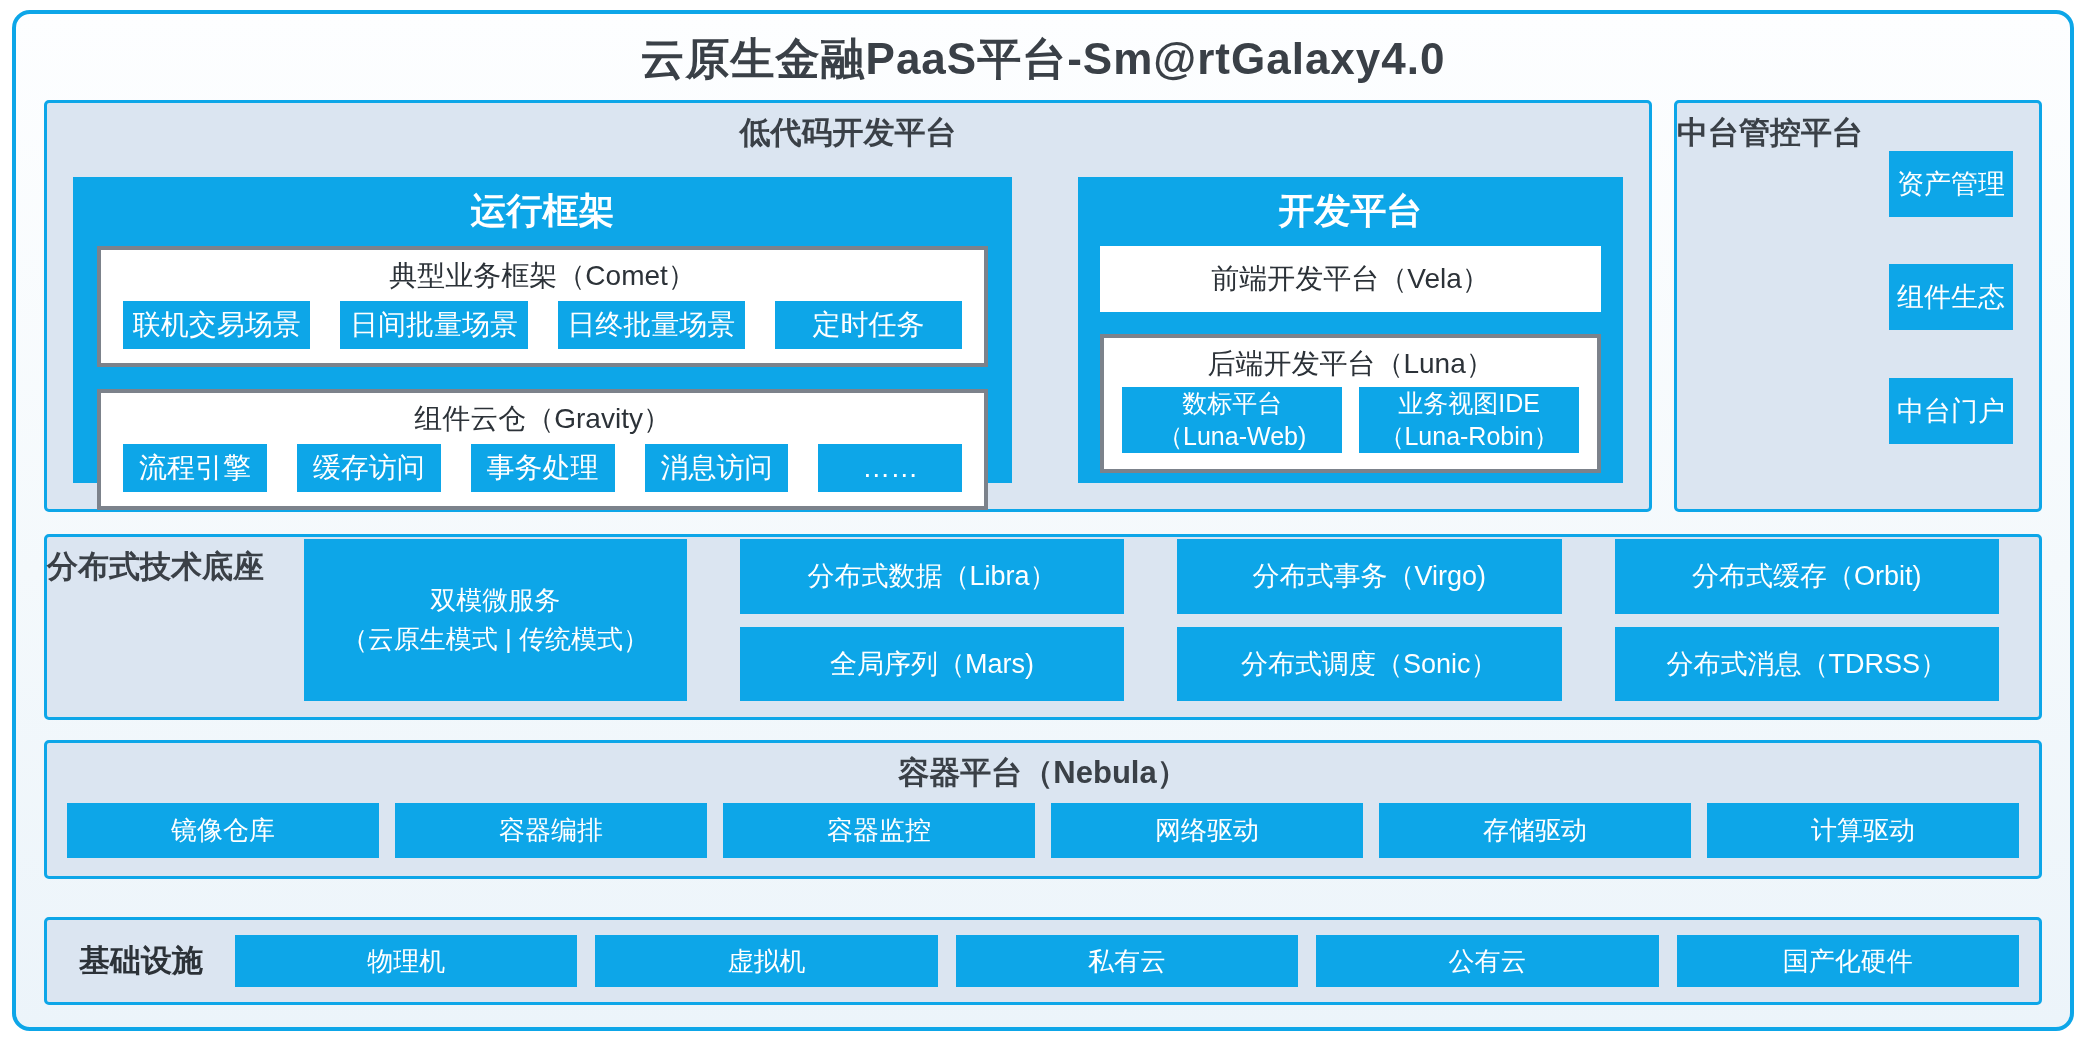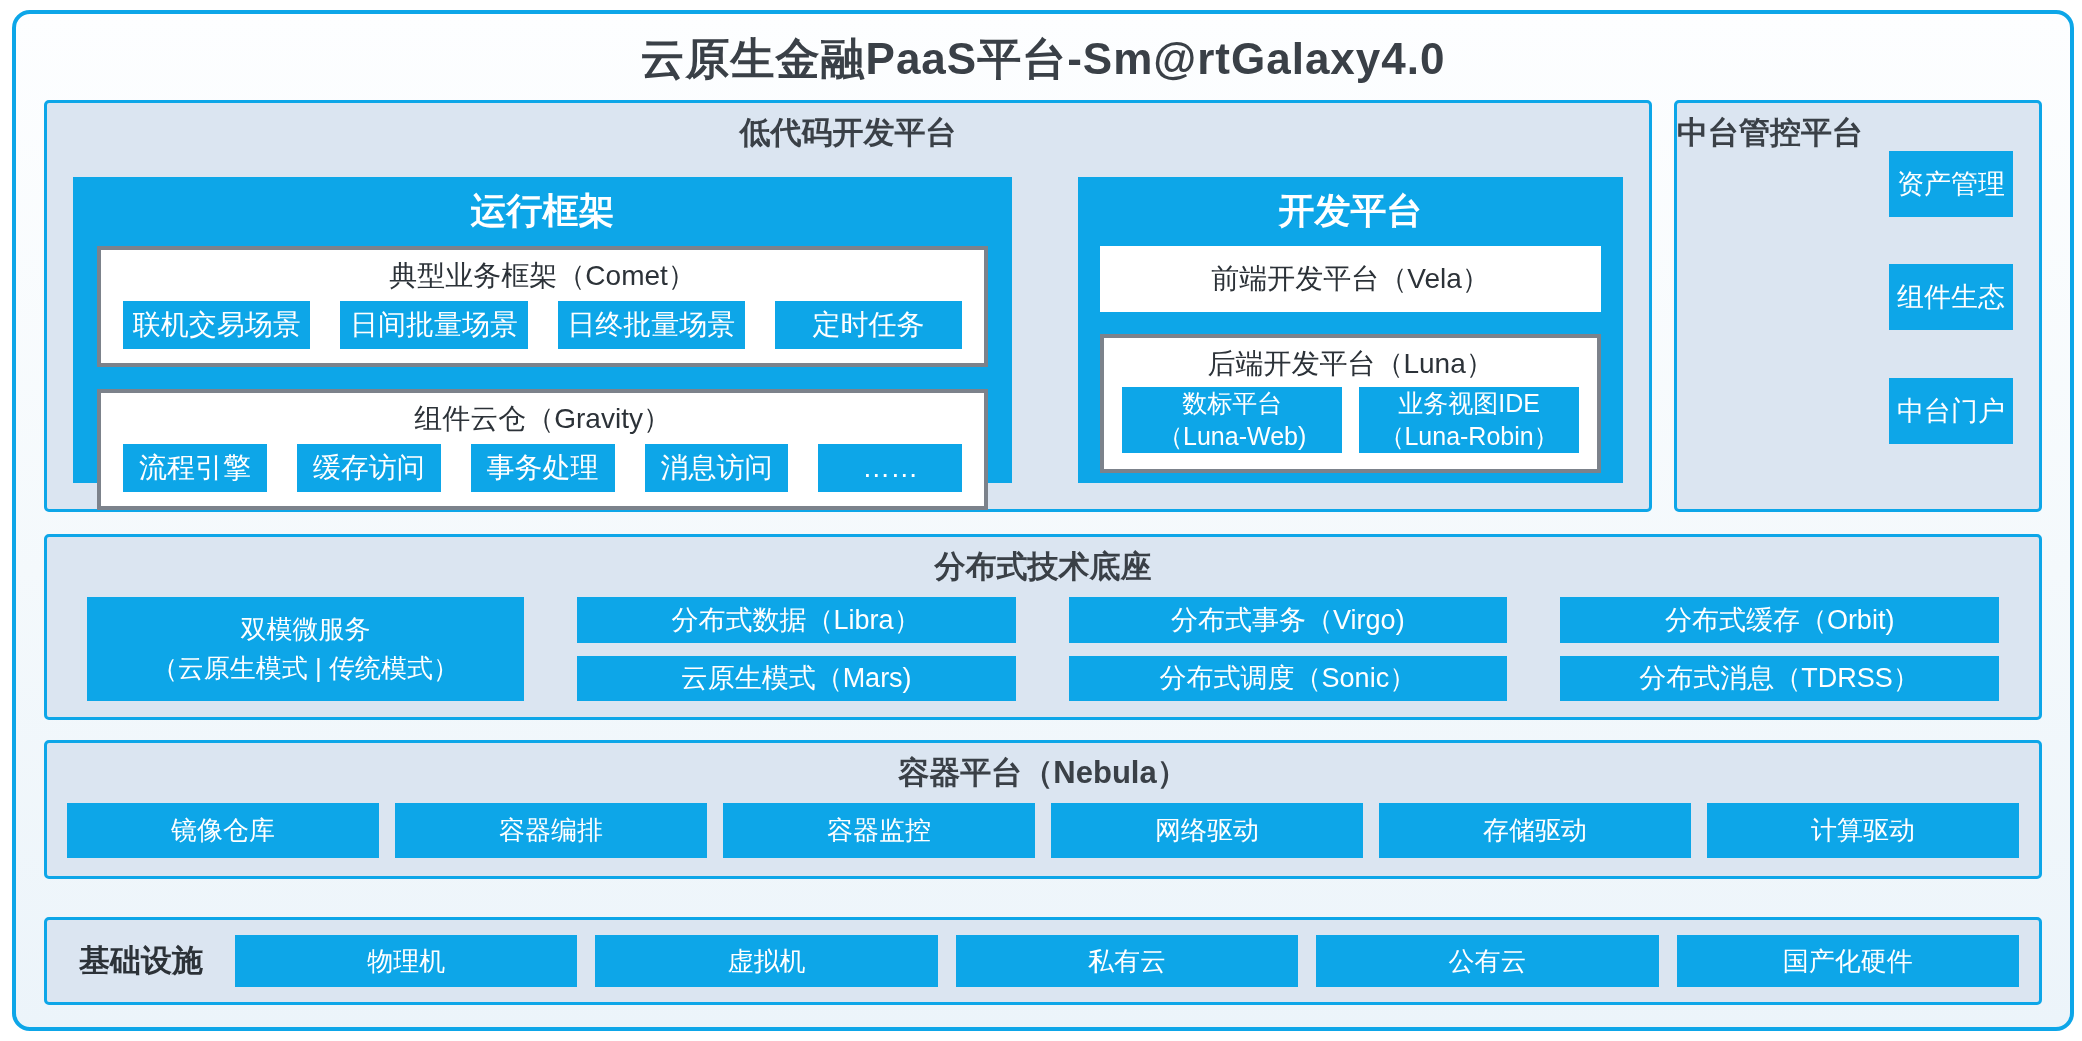--- a/index.html
+++ b/index.html
@@ -66,21 +66,21 @@
 
   
   .mid-panel{flex:0 0 368px;display:flex;padding-bottom:18px;}
   .mid-chips{flex:1 1 auto;display:flex;flex-direction:column;justify-content:space-evenly;padding:0 26px;}
   .mid-chip{
     height:66px;background:var(--blue);color:var(--white-text);font-size:27px;
     display:flex;align-items:center;justify-content:center;
   }
 
   
-  .dist-panel{margin-top:22px;height:186px;flex:0 0 auto;display:flex;flex-direction:column;}
+  .dist-panel{margin-top:22px;height:186px;flex:0 0 auto;display:flex;flex-direction:row;}
   .dist-body{flex:1 1 auto;display:flex;gap:53px;padding:2px 40px 16px;}
   .dual-chip{
     flex:435 1 0;background:var(--blue);color:var(--white-text);
     display:flex;flex-direction:column;align-items:center;justify-content:center;
     font-size:26px;line-height:1.5;text-align:center;
   }
   .dist-col{flex:437 1 0;display:flex;flex-direction:column;gap:13px;}
   .dist-chip{
     flex:1 1 0;background:var(--blue);color:var(--white-text);font-size:27px;
     display:flex;align-items:center;justify-content:center;white-space:nowrap;
@@ -176,21 +176,21 @@
 
   <div class="panel dist-panel">
     <div class="panel-heading">分布式技术底座</div>
     <div class="dist-body">
       <div class="dual-chip">
         <span>双模微服务</span>
         <span>（云原生模式 | 传统模式）</span>
       </div>
       <div class="dist-col">
         <div class="dist-chip">分布式数据（Libra）</div>
-        <div class="dist-chip">云原生模式（Mars)</div>
+        <div class="dist-chip">全局序列（Mars)</div>
       </div>
       <div class="dist-col">
         <div class="dist-chip">分布式事务（Virgo)</div>
         <div class="dist-chip">分布式调度（Sonic）</div>
       </div>
       <div class="dist-col">
         <div class="dist-chip">分布式缓存（Orbit)</div>
         <div class="dist-chip">分布式消息（TDRSS）</div>
       </div>
     </div>

